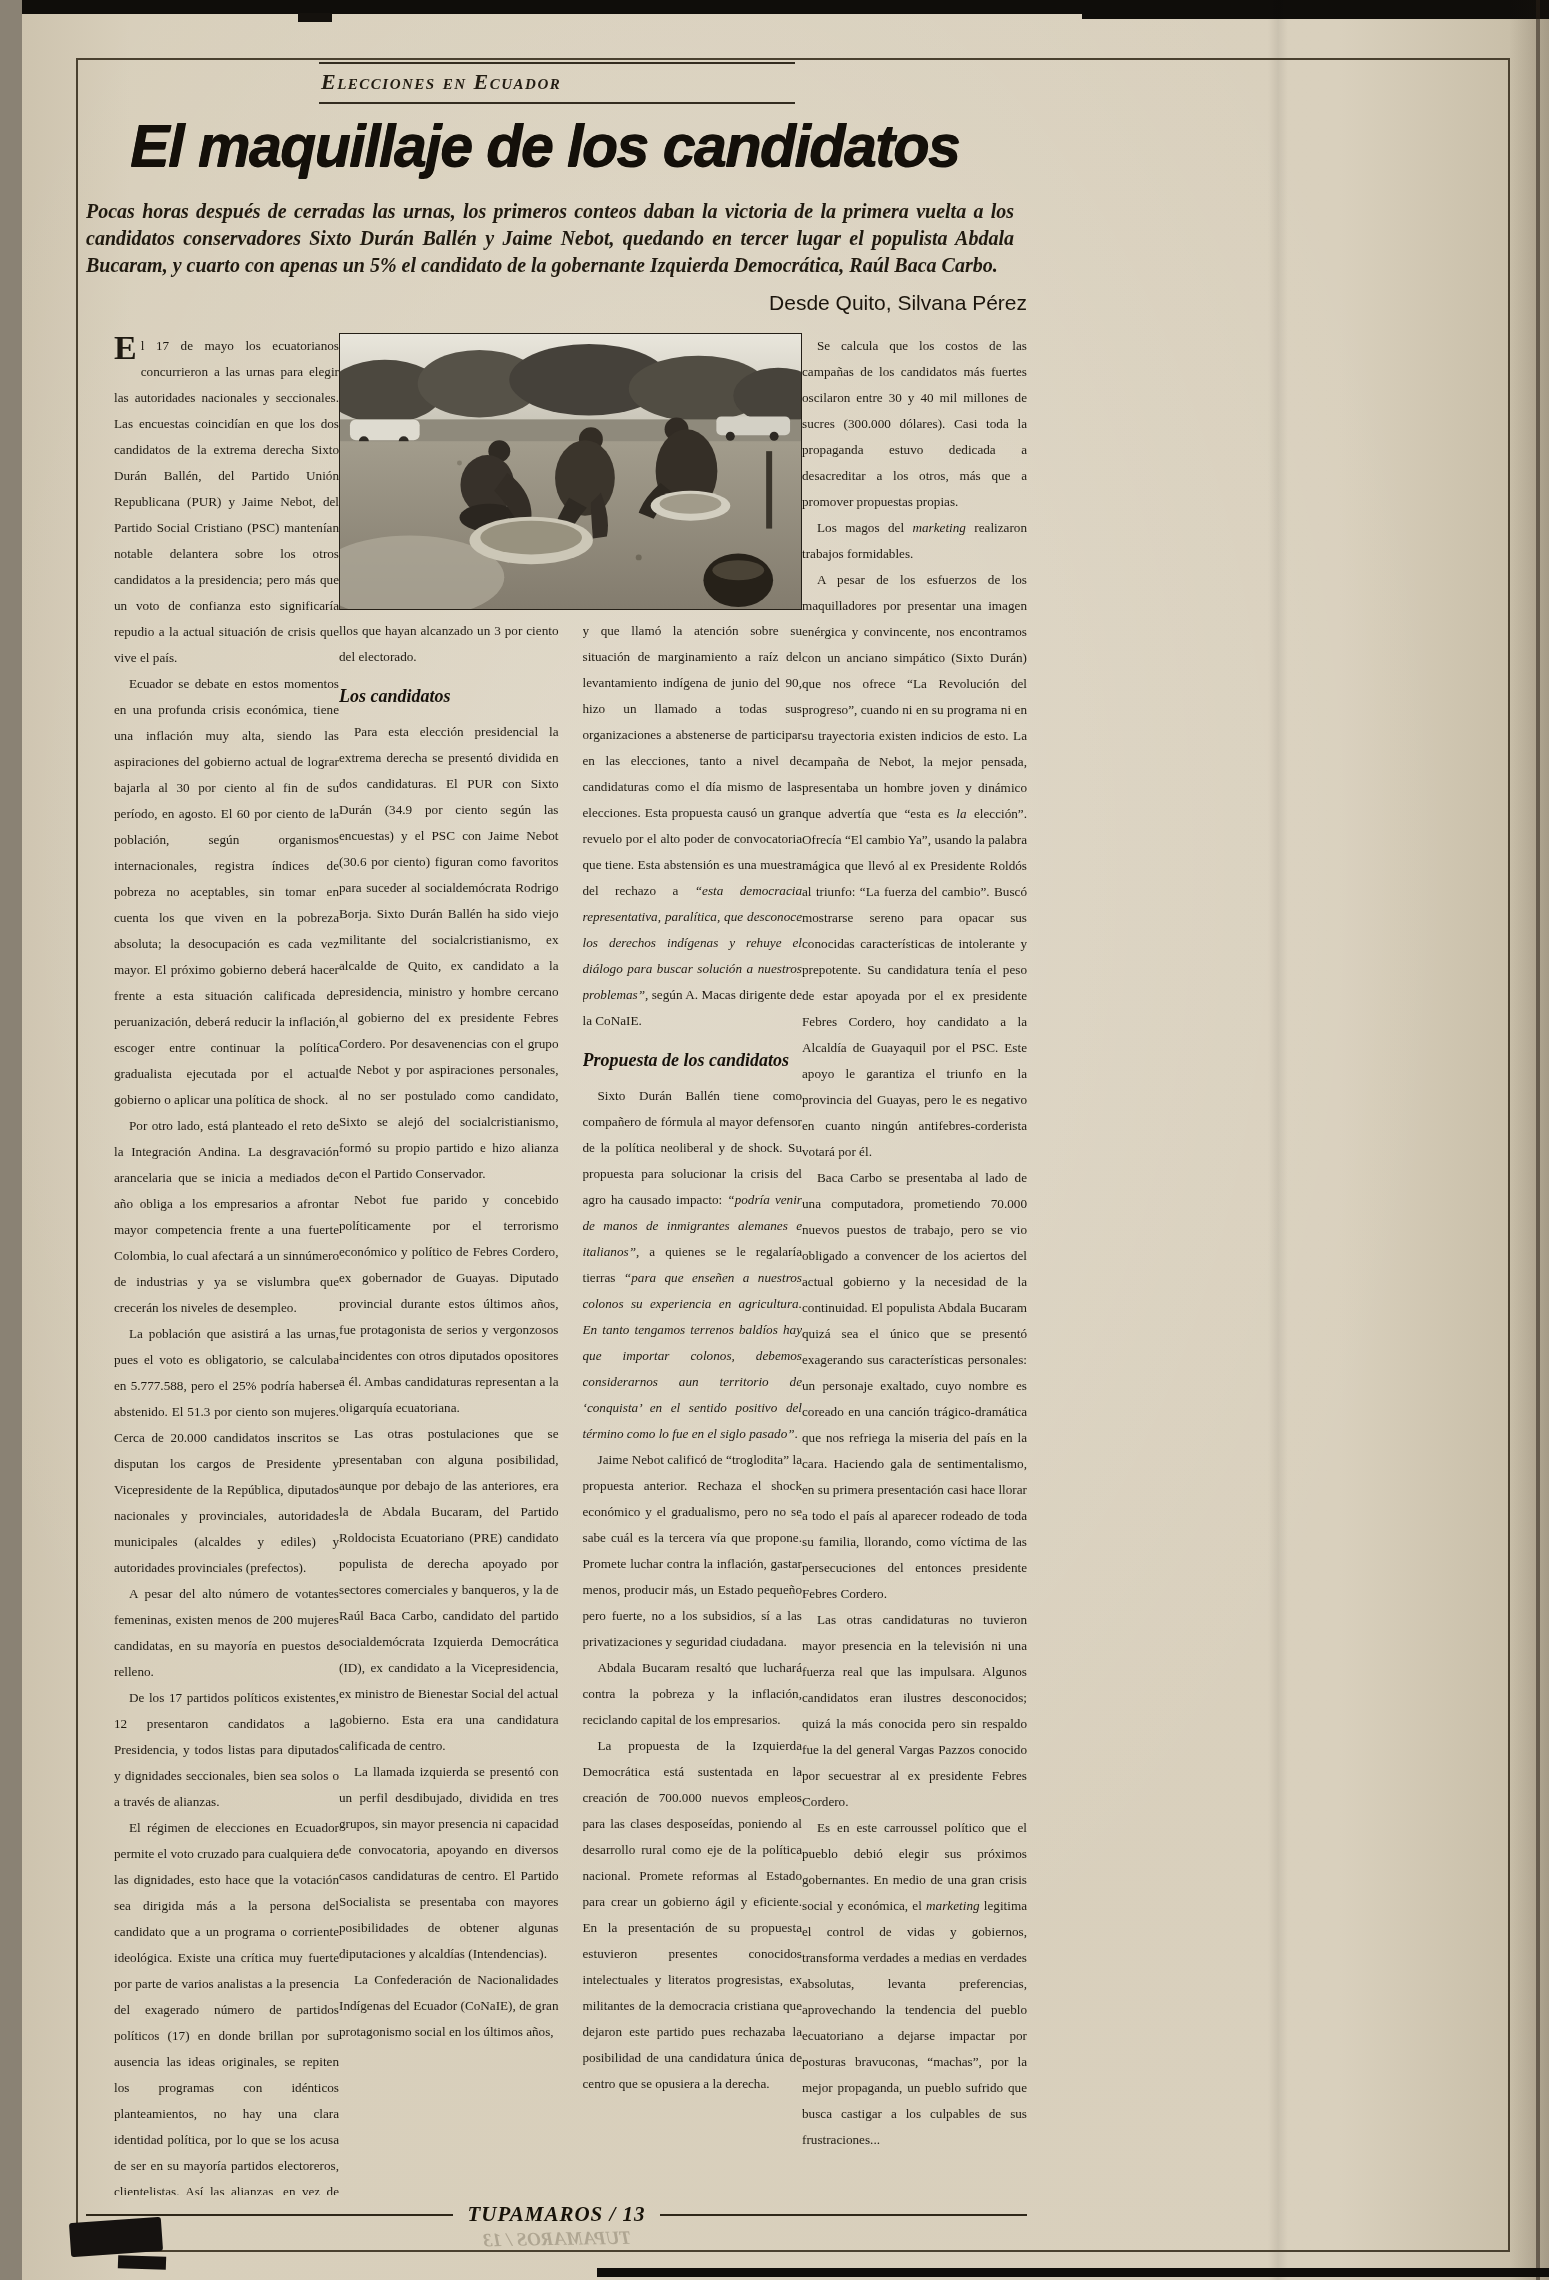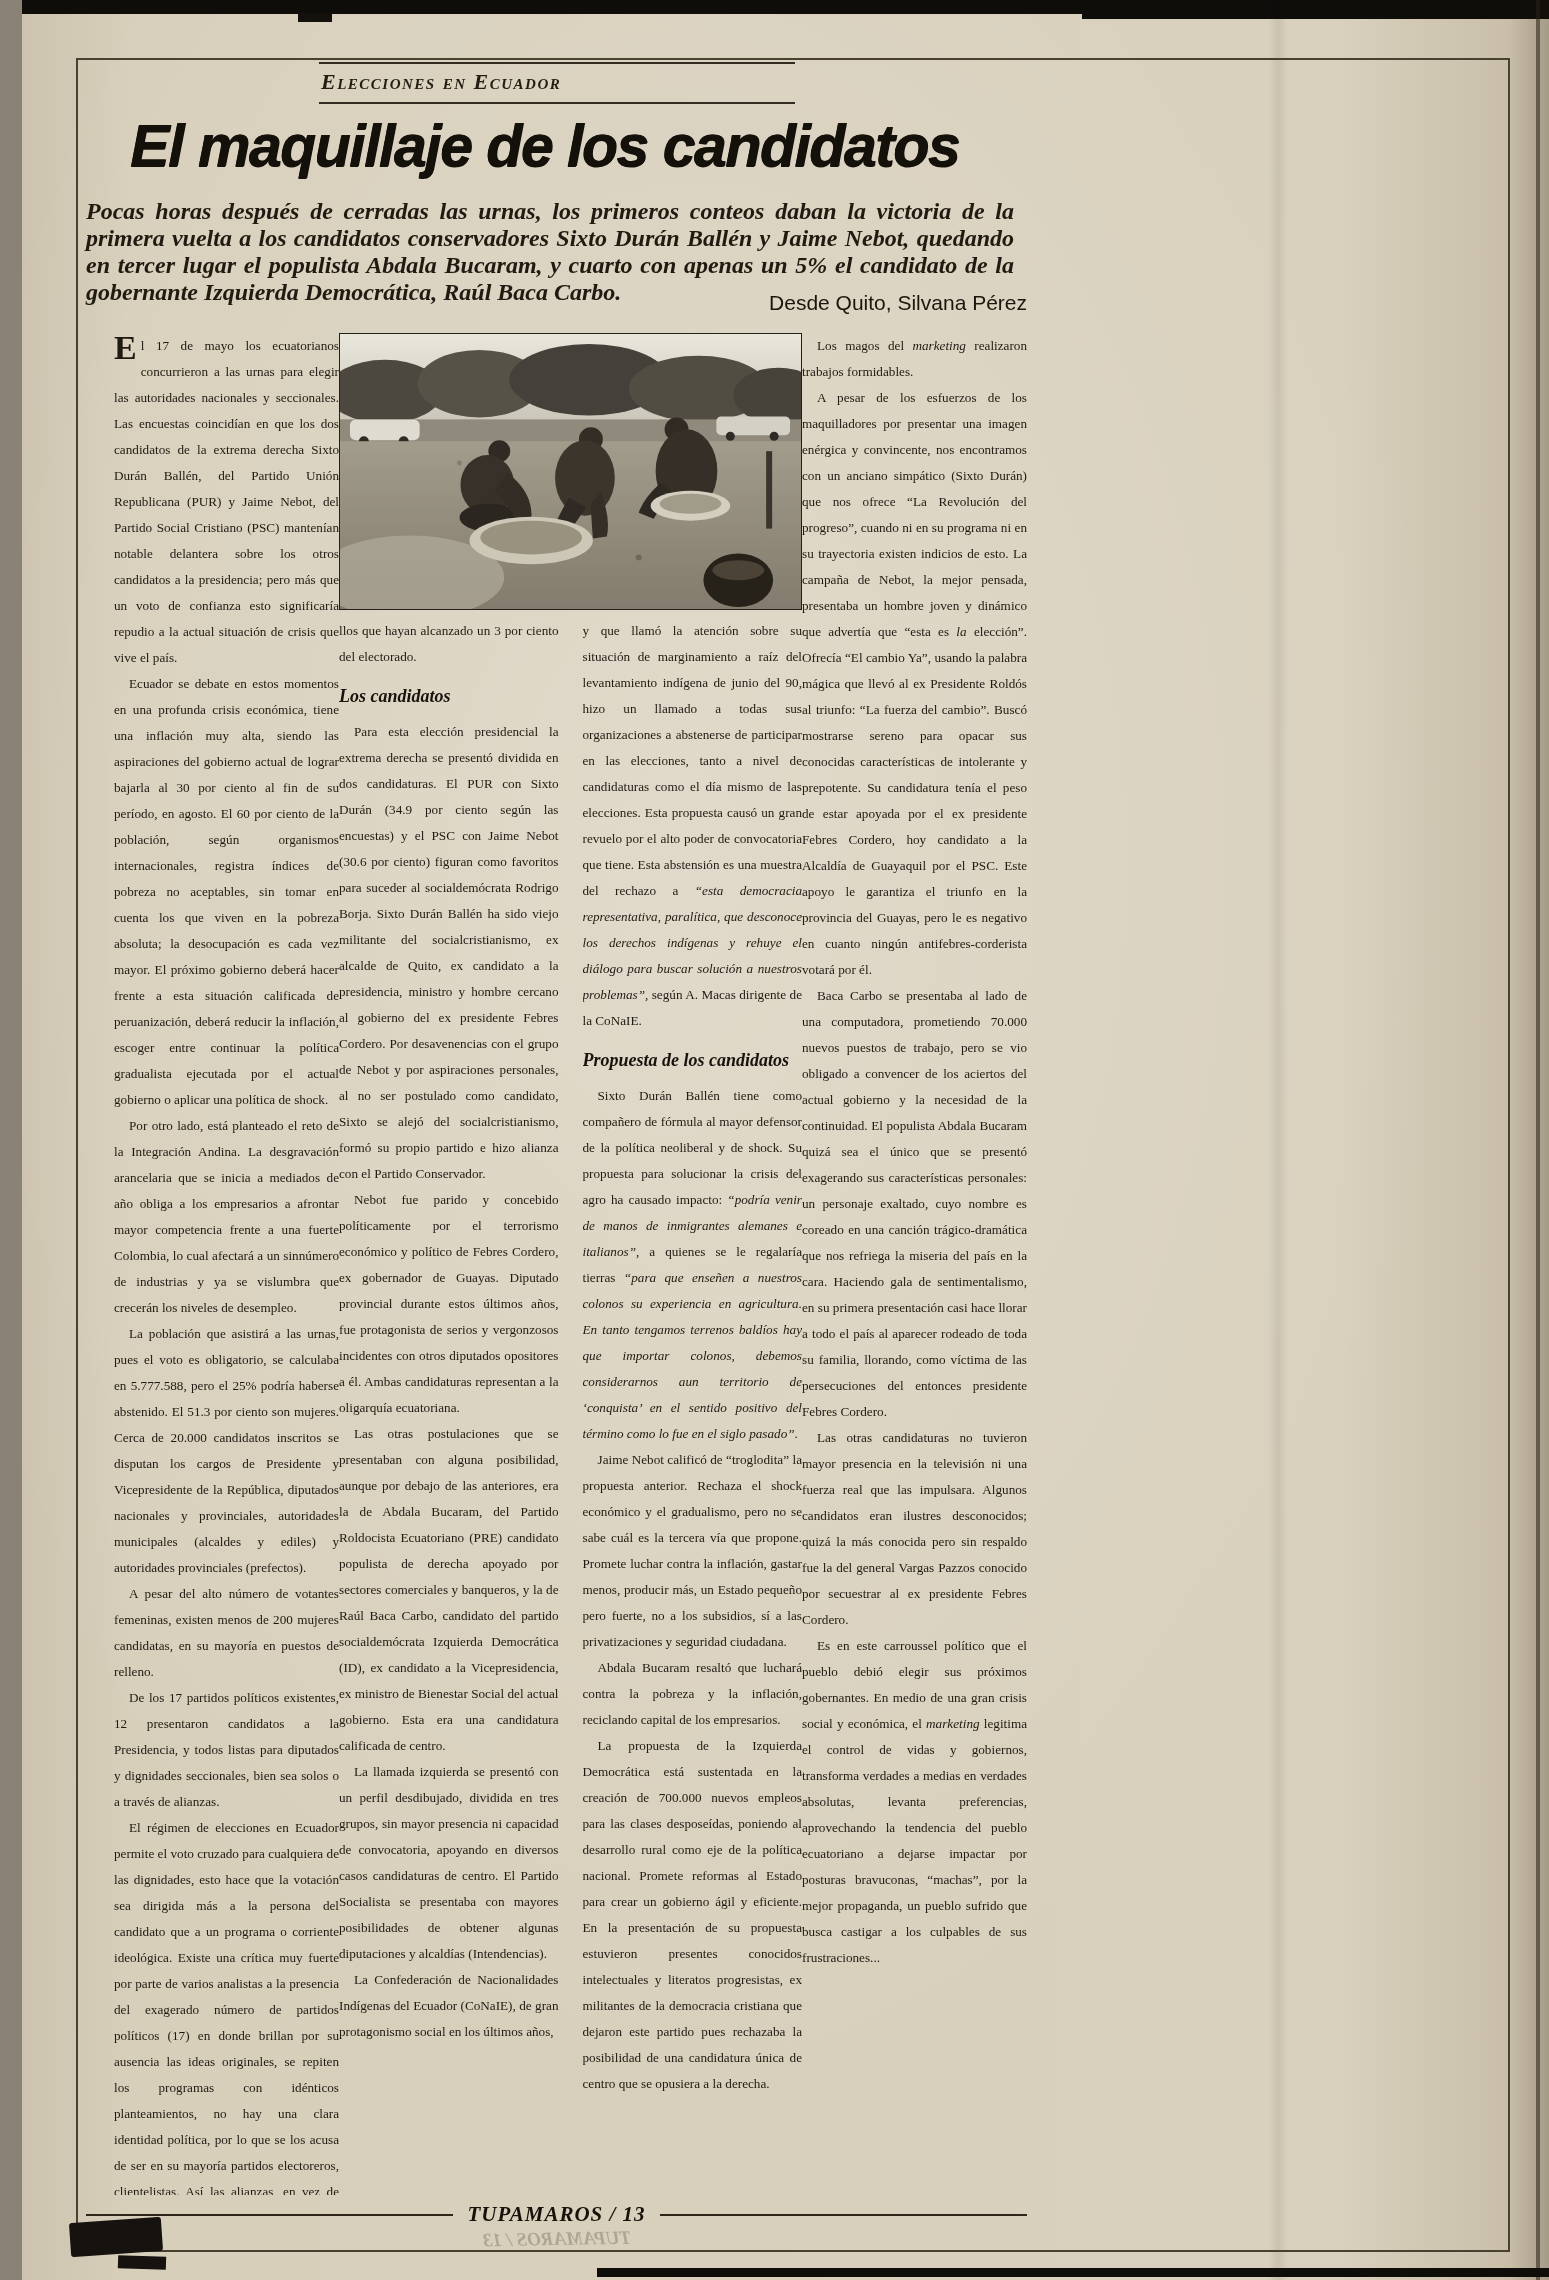--- a/index.html
+++ b/index.html
@@ -35,21 +35,21 @@
     font-size:22px; letter-spacing:1.5px; color:#231d13;
   }
   .headline {
     position:absolute; left:40px; top:112px; width:965px; text-align:center;
     font-family:"Liberation Sans", sans-serif; font-weight:700; font-style:italic;
     font-size:59px; letter-spacing:-1.5px; color:#14100a;
     text-shadow:0.8px 0 0 #14100a, 0 0.5px 0 #14100a;
   }
   .lede {
     position:absolute; left:64px; top:198px; width:928px;
-    font-weight:700; font-style:italic; font-size:24px; line-height:27px;
+    font-weight:700; font-style:italic; font-size:20px; line-height:27px;
     text-align:justify; color:#201a10;
   }
   .byline {
     position:absolute; left:64px; top:291px; width:941px; text-align:right;
     font-family:"Liberation Sans", sans-serif; font-weight:400; font-size:21px; color:#1b150d;
   }
   
   .body {
     position:absolute; left:64px; top:333px; width:941px; height:1862px;
     display:flex; justify-content:flex-end;
@@ -186,20 +186,21 @@
             <h3>Propuesta de los candidatos</h3>
             <p>Sixto Durán Ballén tiene como compañero de fórmula al mayor defensor de la política neoliberal y de shock. Su propuesta para solucionar la crisis del agro ha causado impacto: <em>“podría venir de manos de inmigrantes alemanes e italianos”</em>, a quienes se le regalaría tierras <em>“para que enseñen a nuestros colonos su experiencia en agricultura. En tanto tengamos terrenos baldíos hay que importar colonos, debemos considerarnos aun territorio de ‘conquista’ en el sentido positivo del término como lo fue en el siglo pasado”</em>.</p>
             <p>Jaime Nebot calificó de “troglodita” la propuesta anterior. Rechaza el shock económico y el gradualismo, pero no se sabe cuál es la tercera vía que propone. Promete luchar contra la inflación, gastar menos, producir más, un Estado pequeño pero fuerte, no a los subsidios, sí a las privatizaciones y seguridad ciudadana.</p>
             <p>Abdala Bucaram resaltó que luchará contra la pobreza y la inflación, reciclando capital de los empresarios.</p>
             <p>La propuesta de la Izquierda Democrática está sustentada en la creación de 700.000 nuevos empleos para las clases desposeídas, poniendo al desarrollo rural como eje de la política nacional. Promete reformas al Estado para crear un gobierno ágil y eficiente. En la presentación de su propuesta estuvieron presentes conocidos intelectuales y literatos progresistas, ex militantes de la democracia cristiana que dejaron este partido pues rechazaba la posibilidad de una candidatura única de centro que se opusiera a la derecha.</p>
           </div>
       </div>
     </div>
 
     <div class="col">
+        <p>Se calcula que los costos de las campañas de los candidatos más fuertes oscilaron entre 30 y 40 mil millones de sucres (300.000 dólares). Casi toda la propaganda estuvo dedicada a desacreditar a los otros, más que a promover propuestas propias.</p>
         <p>Los magos del <em>marketing</em> realizaron trabajos formidables.</p>
         <p>A pesar de los esfuerzos de los maquilladores por presentar una imagen enérgica y convincente, nos encontramos con un anciano simpático (Sixto Durán) que nos ofrece “La Revolución del progreso”, cuando ni en su programa ni en su trayectoria existen indicios de esto. La campaña de Nebot, la mejor pensada, presentaba un hombre joven y dinámico que advertía que “esta es <em>la</em> elección”. Ofrecía “El cambio Ya”, usando la palabra mágica que llevó al ex Presidente Roldós al triunfo: “La fuerza del cambio”. Buscó mostrarse sereno para opacar sus conocidas características de intolerante y prepotente. Su candidatura tenía el peso de estar apoyada por el ex presidente Febres Cordero, hoy candidato a la Alcaldía de Guayaquil por el PSC. Este apoyo le garantiza el triunfo en la provincia del Guayas, pero le es negativo en cuanto ningún antifebres-corderista votará por él.</p>
         <p>Baca Carbo se presentaba al lado de una computadora, prometiendo 70.000 nuevos puestos de trabajo, pero se vio obligado a convencer de los aciertos del actual gobierno y la necesidad de la continuidad. El populista Abdala Bucaram quizá sea el único que se presentó exagerando sus características personales: un personaje exaltado, cuyo nombre es coreado en una canción trágico-dramática que nos refriega la miseria del país en la cara. Haciendo gala de sentimentalismo, en su primera presentación casi hace llorar a todo el país al aparecer rodeado de toda su familia, llorando, como víctima de las persecuciones del entonces presidente Febres Cordero.</p>
         <p>Las otras candidaturas no tuvieron mayor presencia en la televisión ni una fuerza real que las impulsara. Algunos candidatos eran ilustres desconocidos; quizá la más conocida pero sin respaldo fue la del general Vargas Pazzos conocido por secuestrar al ex presidente Febres Cordero.</p>
         <p>Es en este carroussel político que el pueblo debió elegir sus próximos gobernantes. En medio de una gran crisis social y económica, el <em>marketing</em> legitima el control de vidas y gobiernos, transforma verdades a medias en verdades absolutas, levanta preferencias, aprovechando la tendencia del pueblo ecuatoriano a dejarse impactar por posturas bravuconas, “machas”, por la mejor propaganda, un pueblo sufrido que busca castigar a los culpables de sus frustraciones...</p>
       </div>
   </div>
 
   <div class="footer">
     <div class="rule"></div>

